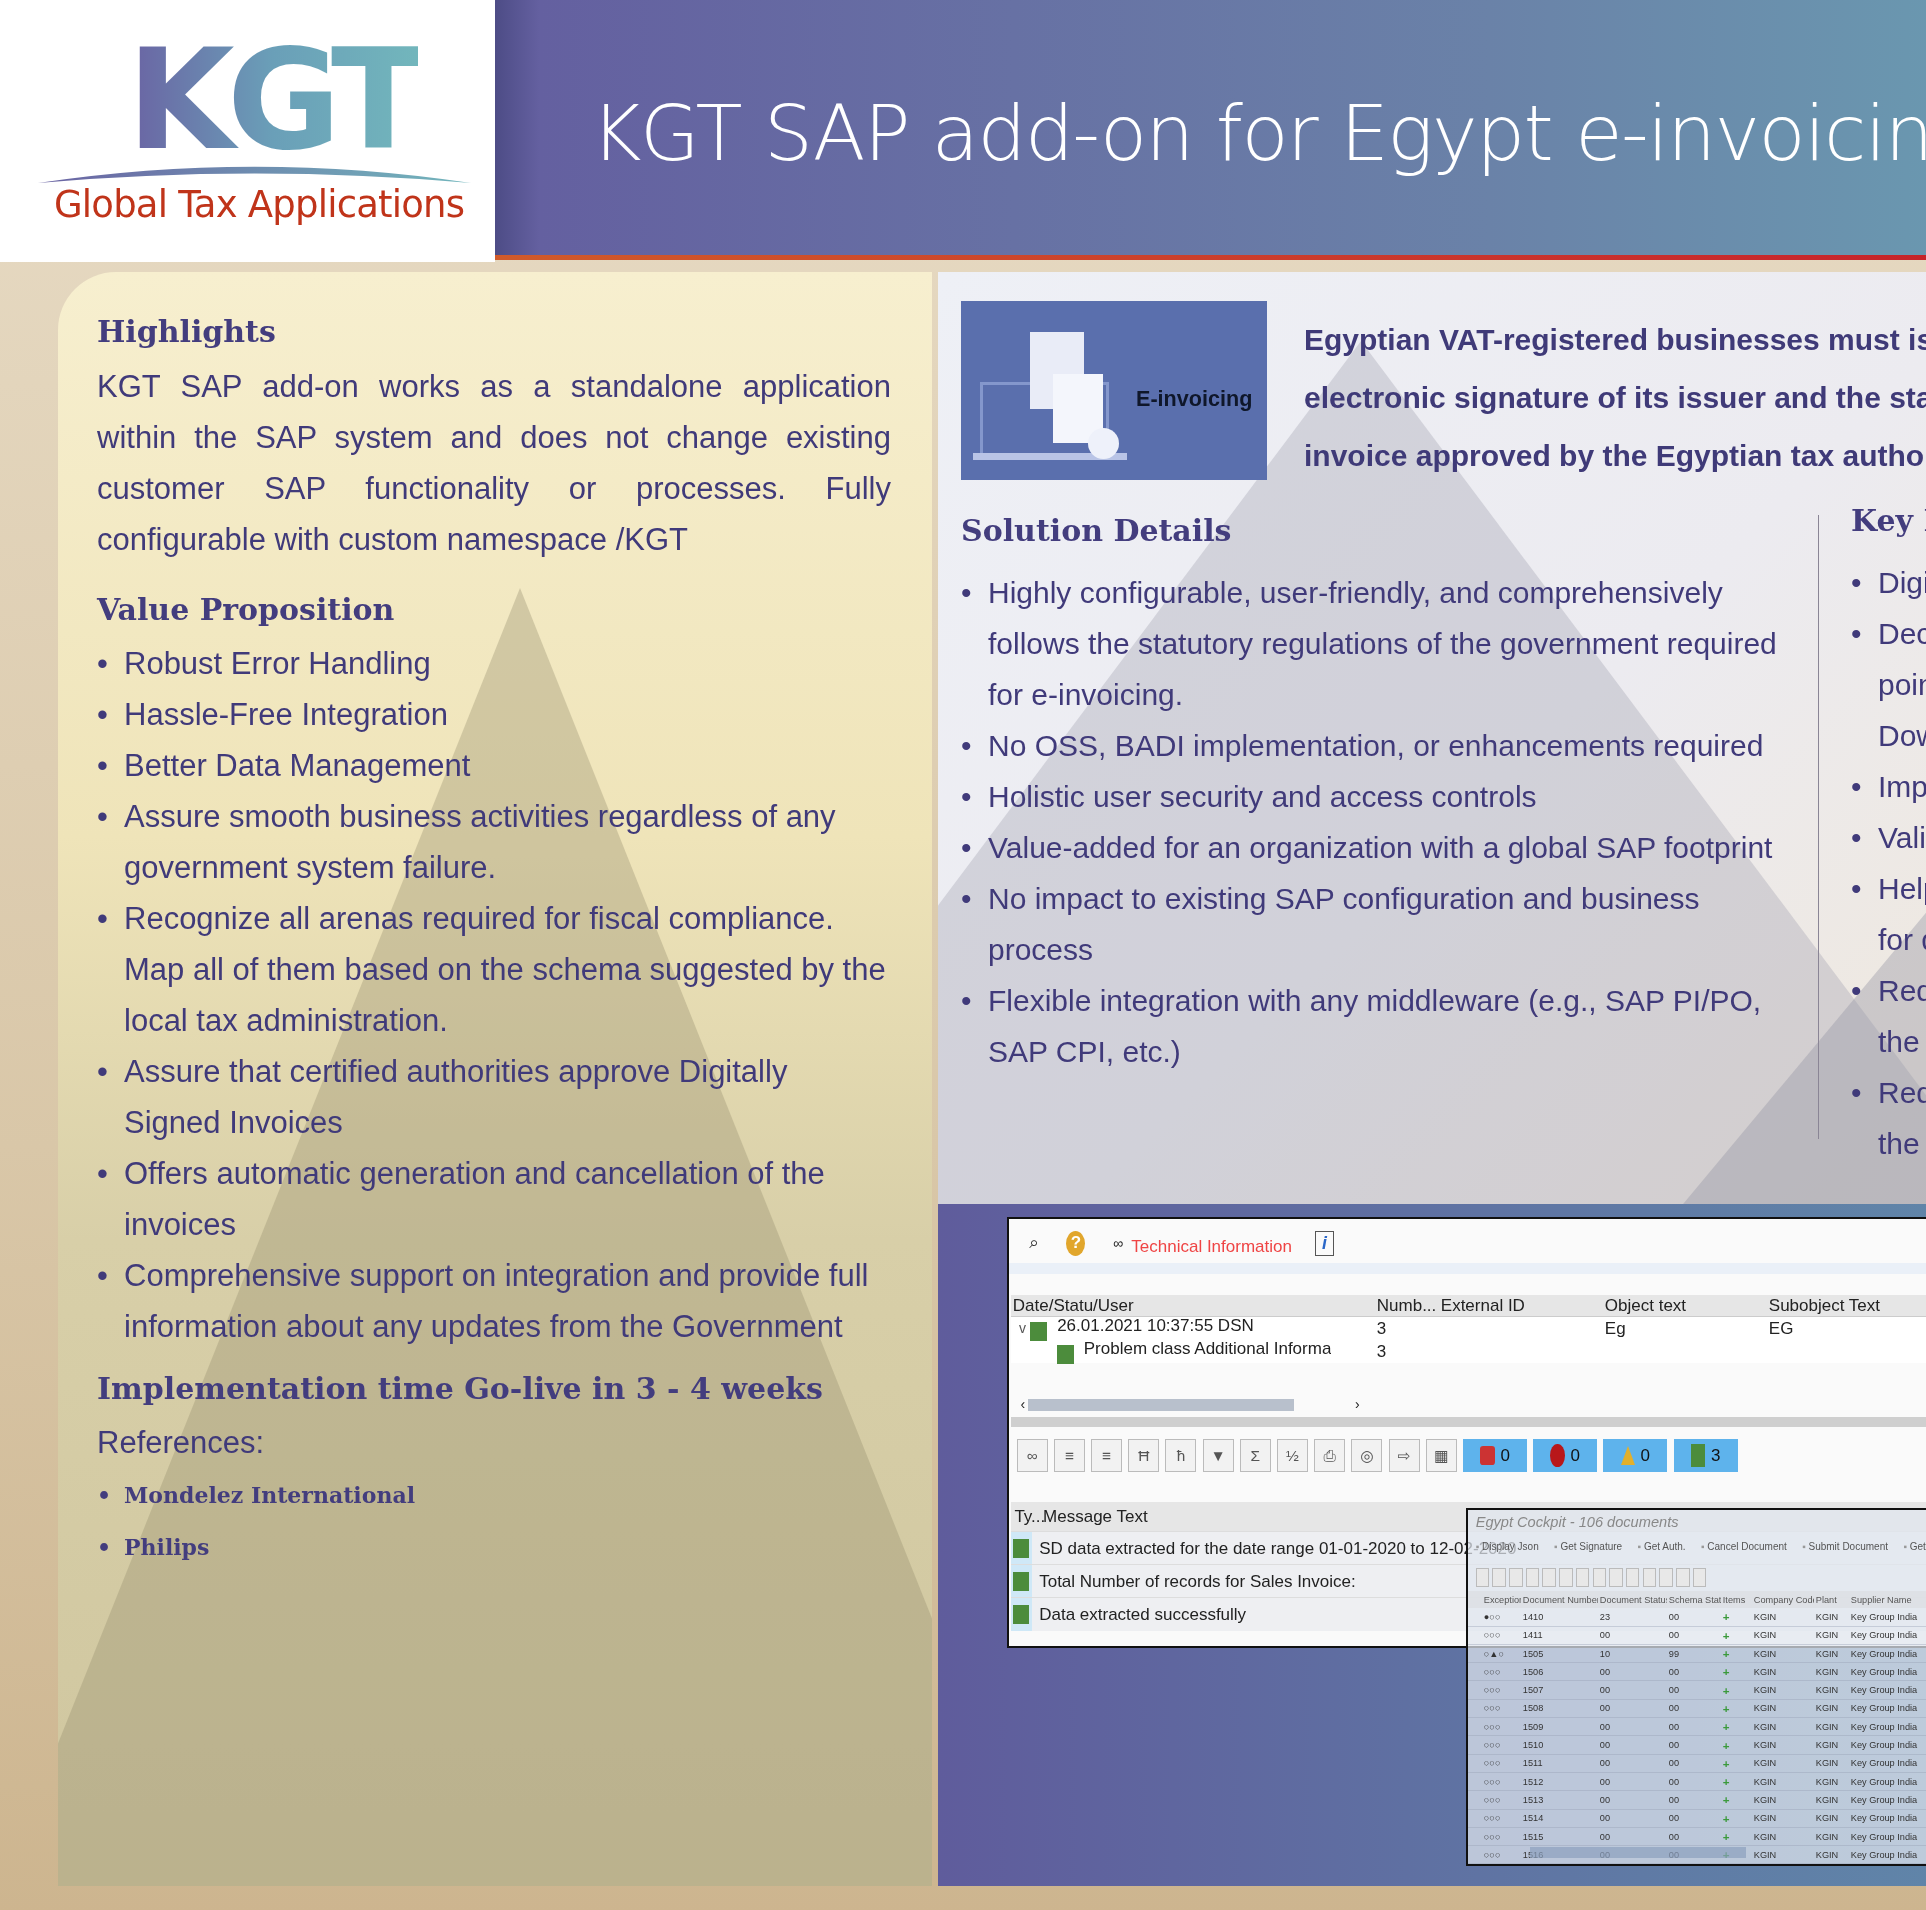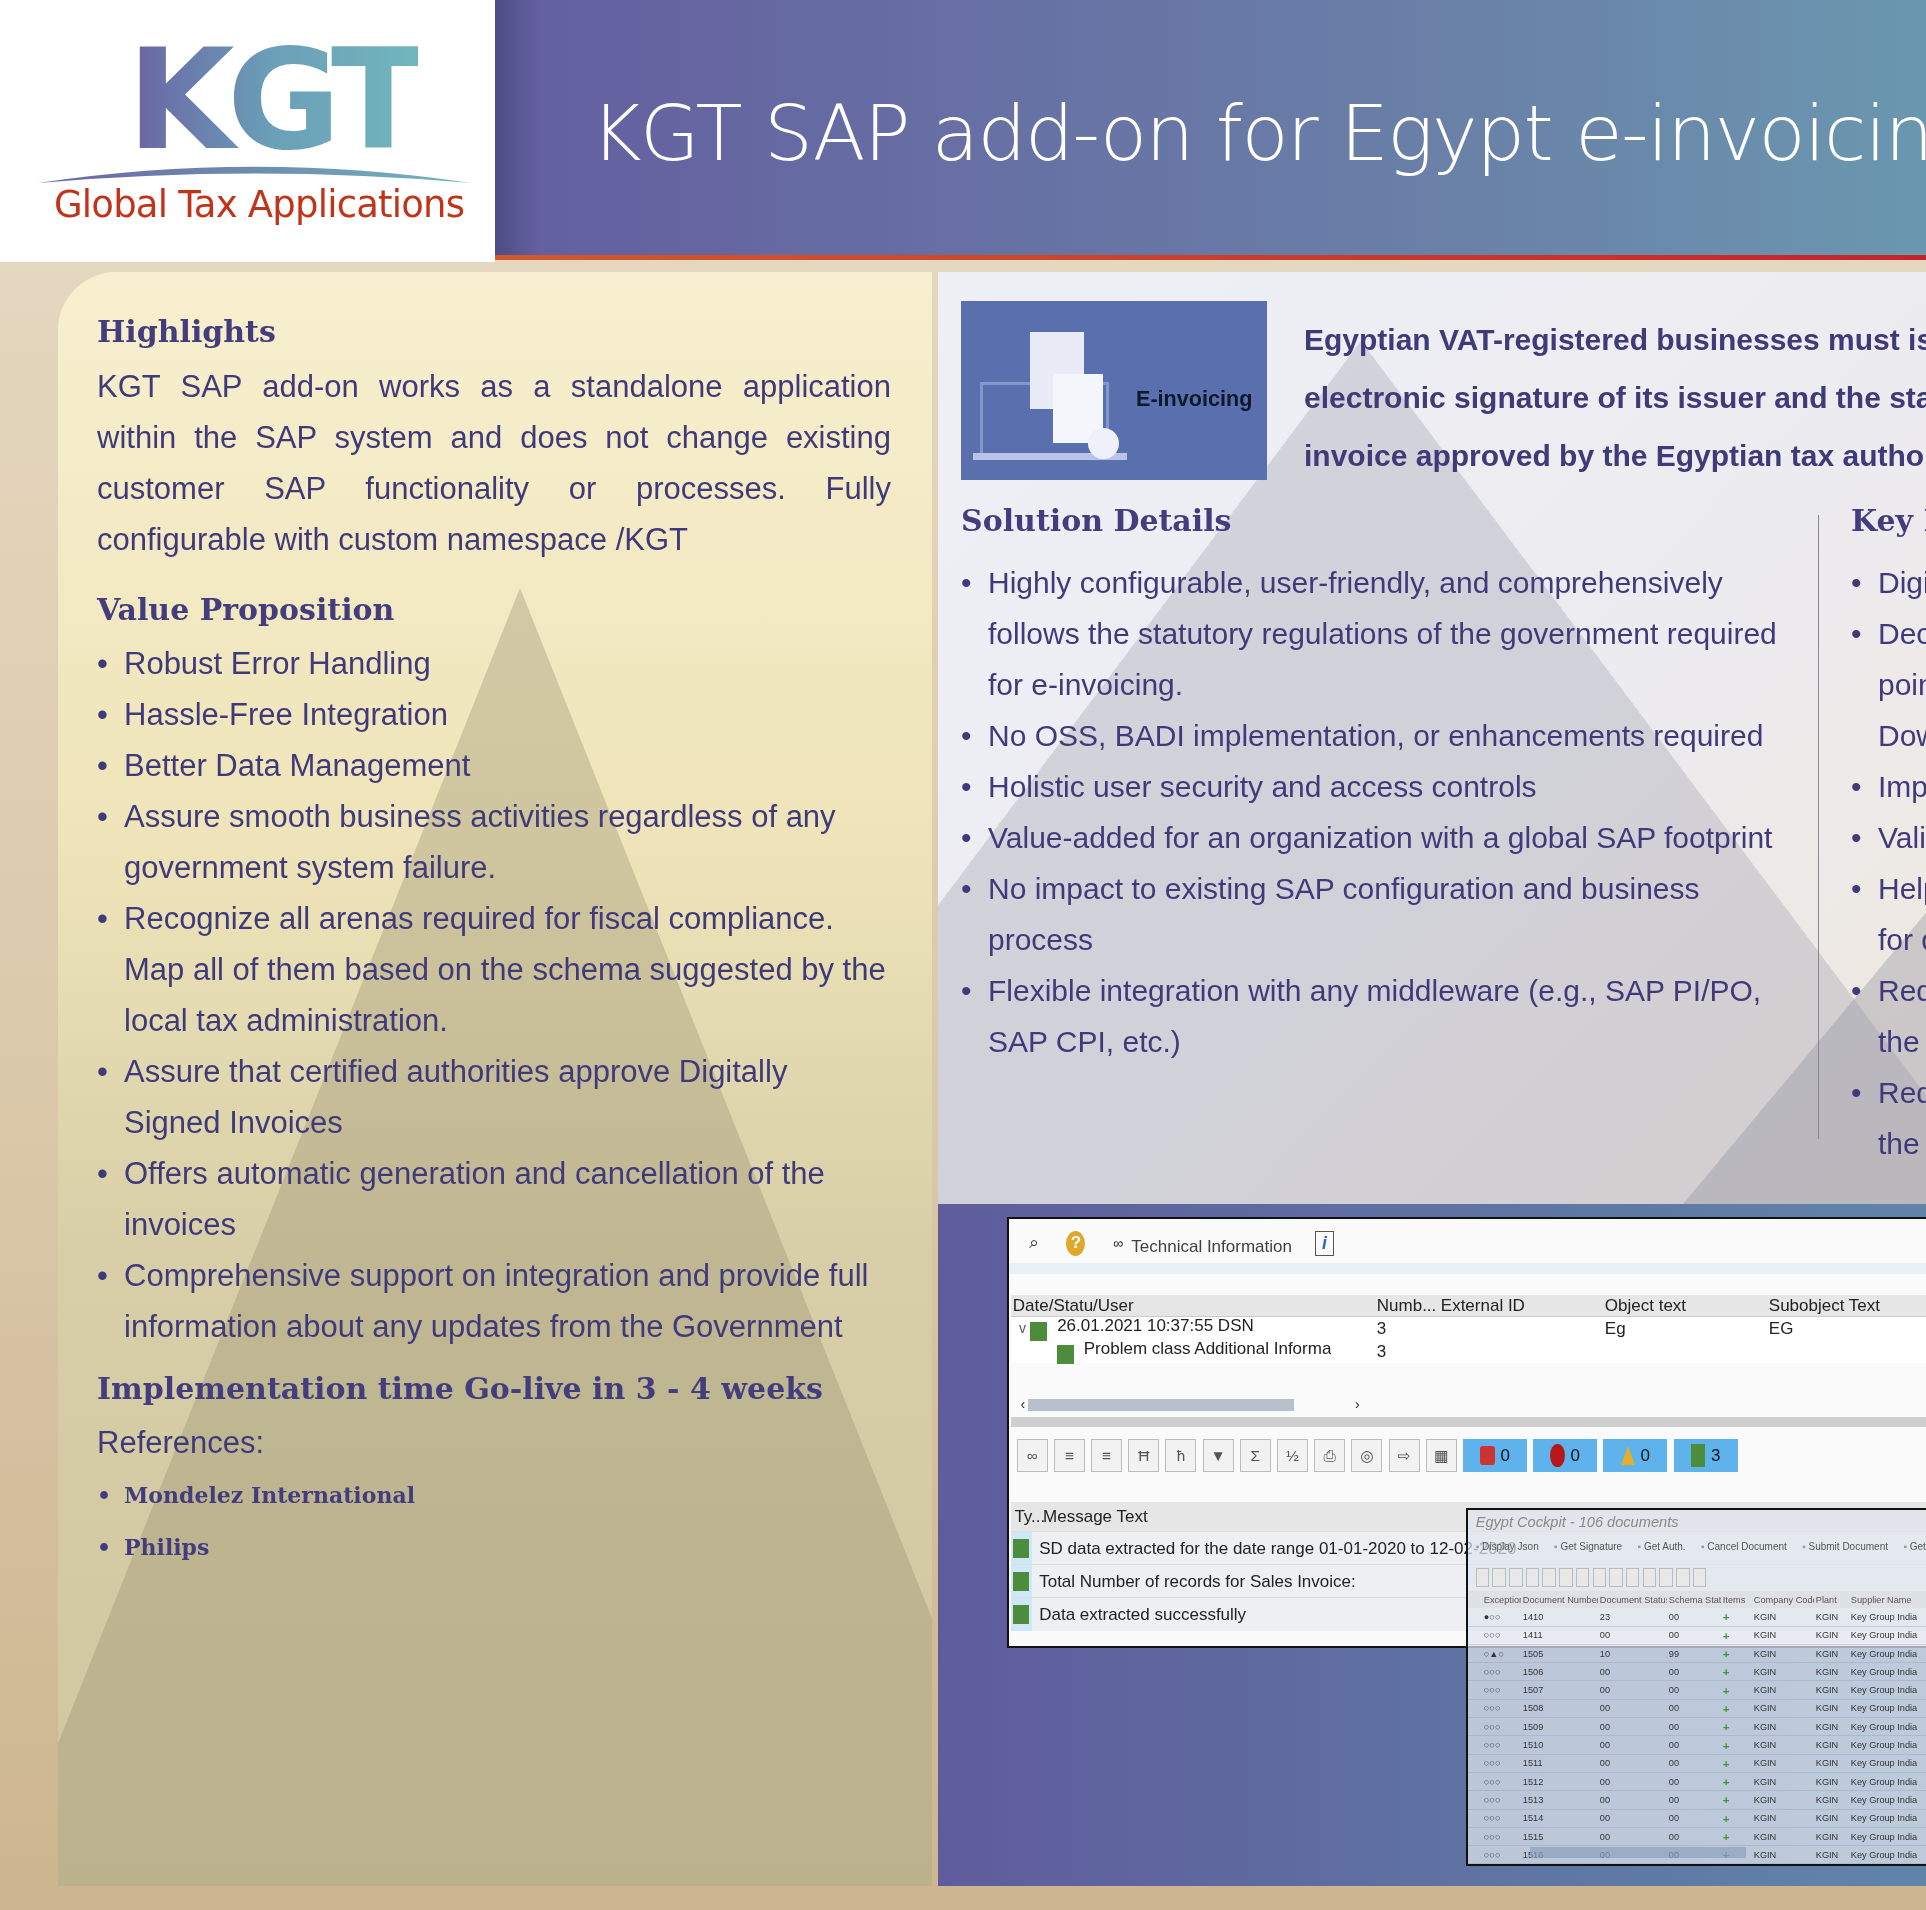--- a/index.html
+++ b/index.html
@@ -41,37 +41,37 @@
   .pyr-r2{position:absolute;left:655px;top:347px;width:0;height:0;border-left:578px solid transparent;border-right:578px solid transparent;border-bottom:693px solid rgba(150,150,165,0.4);}
   .einv-img{position:absolute;left:23px;top:29px;width:306px;height:179px;background:#5a6fad;}
   .einv-doc{position:absolute;left:69px;top:31px;width:54px;height:77px;background:#e9ecf7;}
   .einv-doc2{position:absolute;left:92px;top:73px;width:50px;height:69px;background:#f4f6fc;}
   .einv-laptop{position:absolute;left:19px;top:81px;width:123px;height:73px;border:3.1px solid #8497cc;border-bottom:0;}
   .einv-base{position:absolute;left:11.6px;top:152px;width:154px;height:7px;background:#b9c4e6;}
   .einv-clock{position:absolute;left:127px;top:127px;width:31px;height:31px;border-radius:50%;background:#eef1fa;}
   .einv-label{position:absolute;left:175px;top:85px;font-family:"Liberation Sans",sans-serif;font-weight:bold;font-size:21.6px;color:#0f172a;}
   .intro{position:absolute;left:366px;top:39px;width:1371px;font-family:"Liberation Sans",sans-serif;font-weight:bold;
          font-size:30px;line-height:58px;color:#3f3a78;margin:0;}
-  .col-sol{position:absolute;left:23px;top:231px;width:847px;}
+  .col-sol{position:absolute;left:23px;top:241px;width:847px;}
   .col-key{position:absolute;left:913px;top:231px;width:821px;}
   .col-div{position:absolute;left:880px;top:243px;width:1.2px;height:624px;background:#8a8595;}
   .rbul{list-style:none;margin:19px 0 0 0;padding:0;}
   .rbul li{position:relative;padding-left:27px;font-family:"Liberation Sans",sans-serif;font-size:30px;line-height:51px;color:#403a7a;}
   .rbul li::before{content:"•";position:absolute;left:0;}
   
   .bottom-block{position:absolute;left:938px;top:1204px;width:1759px;height:682px;border-radius:0 0 58px 0;
                 background:linear-gradient(90deg,#5f5c9c 0%,#5f7aa5 40%,#62a0b2 100%);}
   
   .sap1{position:absolute;left:1007px;top:1217px;width:1173px;height:431px;background:#fafafa;border:2.3px solid #111;box-sizing:border-box;
         font-family:"Liberation Sans",sans-serif;color:#222;}
   .sap1-toolbar{position:absolute;left:0;top:7.7px;width:100%;height:33px;display:flex;align-items:center;gap:23px;padding-left:15.4px;box-sizing:border-box;}
   .tb-icon{width:19px;height:23px;display:inline-flex;align-items:center;justify-content:center;font-size:17px;}
   .help-icon{width:19px;height:25px;border-radius:50%;background:#e1a62c;color:#fff;font-weight:bold;}
   .info-icon{width:19px;height:25px;border:1.5px solid #555;color:#2a67c8;font-style:italic;font-weight:bold;box-sizing:border-box;font-size:17.7px;}
-  .tech-label{font-size:17px;color:#404040;margin-top:8px;}
+  .tech-label{font-size:17px;color:#ef4444;margin-top:8px;}
   .sap-bar{position:absolute;left:0;top:44px;width:100%;height:10.8px;background:#eaf0f8;}
   .grid1{position:absolute;left:1.5px;top:76px;width:1165px;}
   .grid1-head{display:flex;height:21px;background:#e6e6e6;border-bottom:0.8px solid #ccc;font-size:17px;align-items:center;}
   .grid1-head span,.grid1-row span{display:inline-block;white-space:nowrap;overflow:hidden;padding-left:2.3px;box-sizing:border-box;}
   .grid1-row{display:flex;height:23px;align-items:center;font-size:17px;background:#fff;}
   .c1{width:364px;}.c2{width:64px;}.c3{width:164px;}.c4{width:164px;}.c5{width:164px;}.c6{width:117px;}.c7{width:127px;}
   .gsq{display:inline-block;width:17.3px;height:19px;background:#4c8c3c;margin-right:7.7px;vertical-align:middle;}
   .chev{display:inline-block;margin:0 3.9px 0 3.9px;font-size:14px;color:#555;}
   .hscroll1{position:absolute;left:11.6px;top:177px;width:339px;height:17.3px;}
   .hscroll1 .thumb{position:absolute;left:7.7px;top:3.1px;width:266px;height:11.6px;background:#b8c0cc;}

